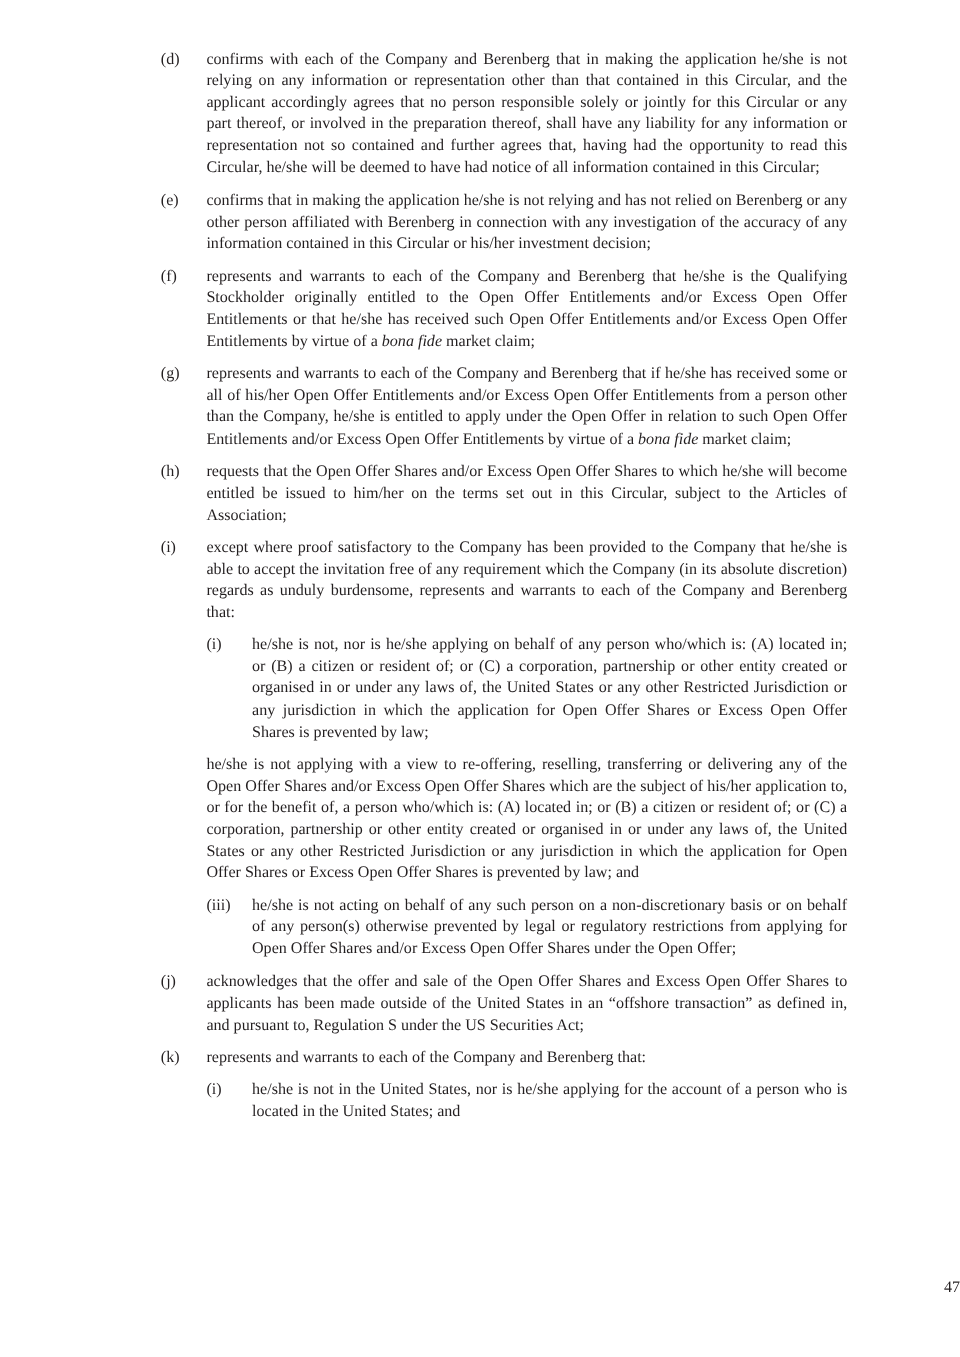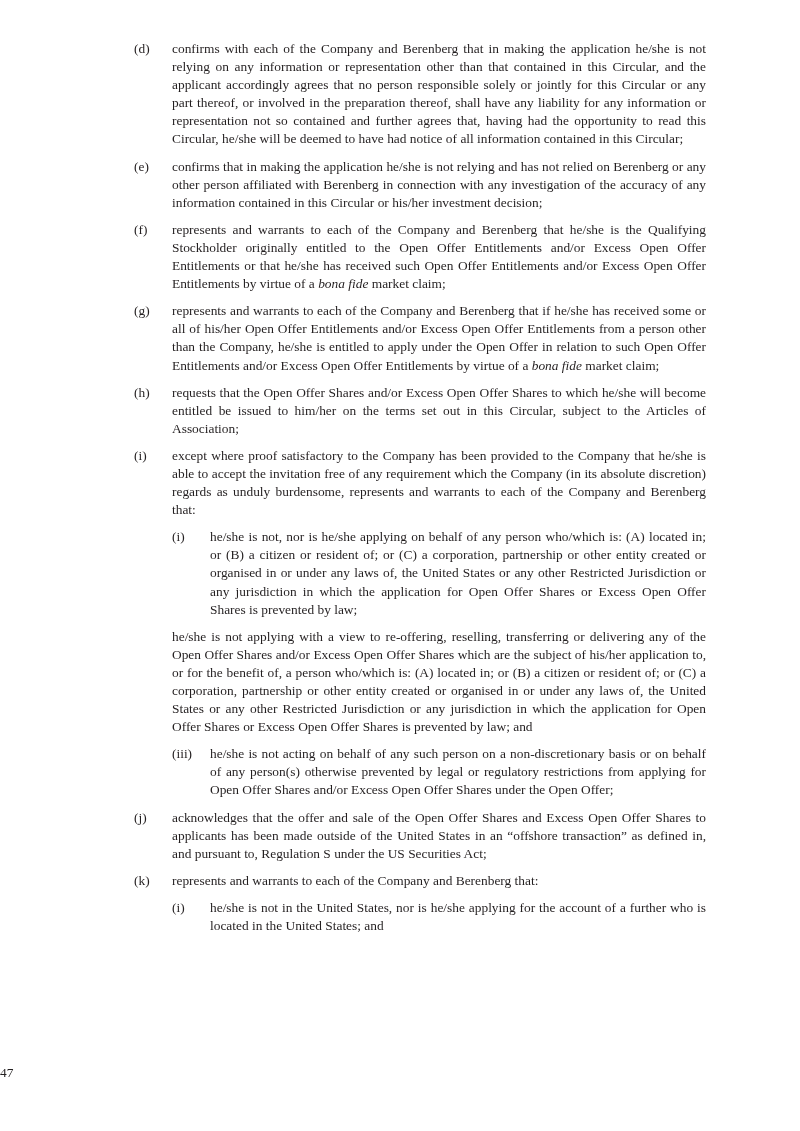--- a/index.html
+++ b/index.html
@@ -5,21 +5,21 @@
   html, body { margin:0; padding:0; background:#ffffff; }
   body { width:800px; height:1131px; position:relative; overflow:hidden;
          font-family:"Liberation Serif", "DejaVu Serif", serif; color:#231f20; }
   .page { position:absolute; left:134px; top:40px; width:572px; font-size:13.4px; line-height:18.1px; }
   .item { display:flex; margin-bottom:9px; }
   .label { width:38px; flex:0 0 38px; }
   .body { flex:1; text-align:justify; }
   .sub { display:flex; margin-top:9px; }
   .sub .label { width:38px; flex:0 0 38px; }
   .sub:first-child { margin-top:9px; }
-  .page-number { position:absolute; top:1065px; left:0; width:800px; text-align:left; font-size:13.4px; }
+  .page-number { position:absolute; top:1065px; left:0; width:800px; text-align:right; font-size:13.4px; }
   i { font-style:italic; }
 </style>
 </head>
 <body>
 
 <div class="page">
 
   <div class="item">
     <div class="label">(d)</div>
     <div class="body">confirms with each of the Company and Berenberg that in making the application he/she is not relying on any information or representation other than that contained in this Circular, and the applicant accordingly agrees that no person responsible solely or jointly for this Circular or any part thereof, or involved in the preparation thereof, shall have any liability for any information or representation not so contained and further agrees that, having had the opportunity to read this Circular, he/she will be deemed to have had notice of all information contained in this Circular;</div>
@@ -67,20 +67,20 @@
     <div class="label">(j)</div>
     <div class="body">acknowledges that the offer and sale of the Open Offer Shares and Excess Open Offer Shares to applicants has been made outside of the United States in an “offshore transaction” as defined in, and pursuant to, Regulation S under the US Securities Act;</div>
   </div>
 
   <div class="item">
     <div class="label">(k)</div>
     <div class="body">
       <div>represents and warrants to each of the Company and Berenberg that:</div>
       <div class="sub">
         <div class="label">(i)</div>
-        <div class="body">he/she is not in the United States, nor is he/she applying for the account of a further who is located in the United States; and</div>
+        <div class="body">he/she is not in the United States, nor is he/she applying for the account of a person who is located in the United States; and</div>
       </div>
     </div>
   </div>
 
 </div>
 
 <div class="page-number">47</div>
 
 </body></html>

